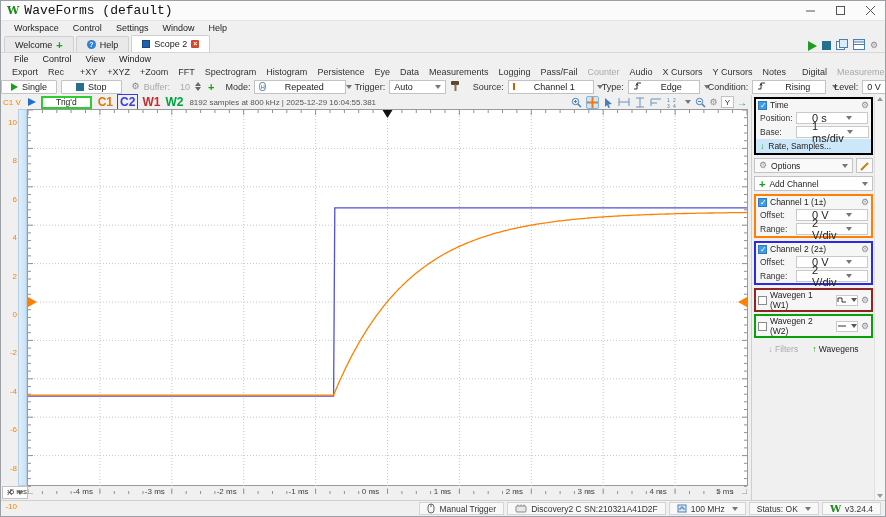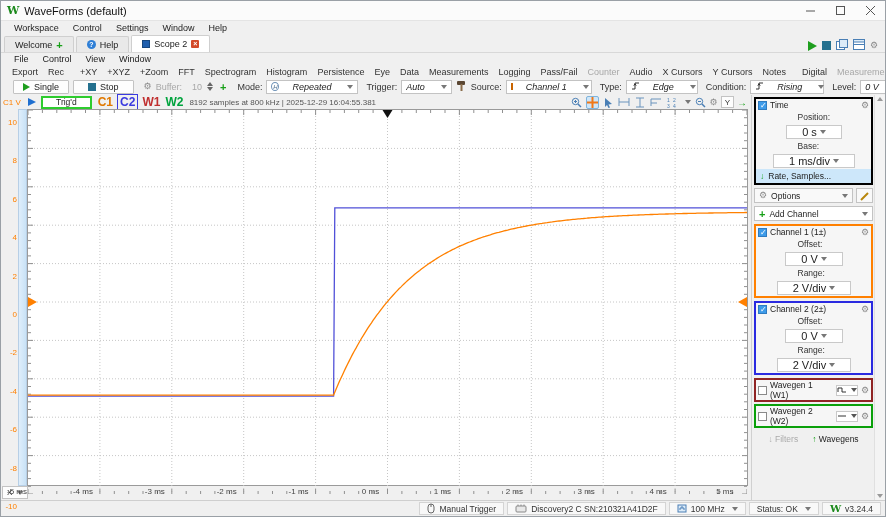--- a/index.html
+++ b/index.html
@@ -3,21 +3,21 @@
 <meta charset="utf-8">
 <style>
   html,body{margin:0;padding:0;background:#dcdcdc;}
   *{box-sizing:border-box;}
   .app{width:886px;height:517px;background:#f0f0f0;border:1px solid #9aa0a6;
        font-family:"Liberation Sans",sans-serif;font-size:9px;color:#222;
        display:flex;flex-direction:column;overflow:hidden;position:relative;}
   
   .titlebar{height:20px;background:#fbfbfb;display:flex;align-items:center;padding:0 0 0 6px;border-bottom:1px solid #e4e4e4;flex:0 0 auto;}
   .logo-w{color:#1d8a1d;font-weight:bold;font-size:11px;margin-right:5px;font-family:"DejaVu Serif",serif;}
-  .title-text{font-size:11px;color:#111;}
+  .title-text{font-size:13px;color:#111;font-family:Liberation Mono, monospace;}
   .win-btns{margin-left:auto;display:flex;height:20px;}
   .win-btn{width:30px;display:flex;align-items:center;justify-content:center;color:#555;}
   .win-btn svg{display:block;}
   
   .menubar{height:14px;display:flex;align-items:center;gap:0;padding:0 6px;flex:0 0 auto;}
   .menu-item{padding:0 7px;color:#222;}
   
   .tabrow{height:18px;display:flex;align-items:flex-end;padding:0 3px;flex:0 0 auto;border-bottom:1px solid #d8d8d8;}
   .tab{display:flex;align-items:center;gap:4px;height:16px;padding:0 10px;background:#e9e9e9;border:1px solid #cfcfcf;border-bottom:none;margin-right:2px;border-radius:2px 2px 0 0;}
   .tab.active{background:#ffffff;height:17px;}
@@ -27,24 +27,24 @@
   .close-glyph{width:8px;height:8px;background:#d34a2a;color:#fff;font-size:7px;line-height:8px;text-align:center;font-weight:bold;border-radius:1px;}
   .tab-right-icons{margin-left:auto;display:flex;align-items:center;gap:5px;padding-right:4px;}
   .tri-play{width:0;height:0;border-left:9px solid #1e9e1e;border-top:5px solid transparent;border-bottom:5px solid transparent;}
   .sq-stop{width:9px;height:9px;background:#24708e;}
   
   .toolbar{height:13px;display:flex;align-items:center;padding:0 6px;flex:0 0 auto;color:#333;}
   .tb-item{padding:0 5px;white-space:nowrap;}
   .tb-item.disabled{color:#a8a8a8;}
   .tb-sep{width:1px;height:9px;background:#c8c8c8;margin:0 3px;}
   
-  .controlrow{height:17px;display:flex;align-items:center;gap:4px;padding:0 12px;flex:0 0 auto;}
+  .controlrow{height:17px;display:flex;align-items:center;gap:4px;padding:0 0;flex:0 0 auto;}
   .btn{display:flex;align-items:center;gap:4px;background:#fdfdfd;border:1px solid #c3c3c3;height:14px;padding:0 9px;border-radius:1px;}
   .ctl-label{color:#333;margin-left:4px;white-space:nowrap;}
-  .dd{display:flex;align-items:center;gap:13px;background:#fff;border:1px solid #c3c3c3;height:14px;padding:0 4px;white-space:nowrap;font-style:italic;}
+  .dd{display:flex;align-items:center;gap:19px;background:#fff;border:1px solid #c3c3c3;height:14px;padding:0 4px;white-space:nowrap;}
   .dd .val{flex:1;}
   .chev{width:0;height:0;border-left:3px solid transparent;border-right:3px solid transparent;border-top:4px solid #777;margin-left:3px;}
   .spinner{display:flex;flex-direction:column;gap:1px;margin-left:1px;}
   .spin-up{width:0;height:0;border-left:3px solid transparent;border-right:3px solid transparent;border-bottom:4px solid #666;}
   .spin-dn{width:0;height:0;border-left:3px solid transparent;border-right:3px solid transparent;border-top:4px solid #666;}
   .disabled-text{color:#a8a8a8;}
   .swatch-c1{width:7px;height:7px;background:#ff8000;border:1px solid #c96400;}
   .circled-h{width:9px;height:9px;border-radius:50%;border:1px solid #6f93b8;color:#4a6c8f;font-size:6px;display:flex;align-items:center;justify-content:center;}
   
   .main{flex:1;display:flex;min-height:0;}
@@ -85,21 +85,21 @@
   .panel.orange{border-color:#ff8000;}
   .panel.blue{border-color:#2a2ae0;}
   .panel.darkred{border-color:#8f2424;}
   .panel.green{border-color:#0aa00a;}
   .panel-header{display:flex;align-items:center;gap:3px;padding:1px 2px;}
   .panel-title{flex:1;font-size:8.5px;}
   .checkbox{width:9px;height:9px;border:1px solid #8a8a8a;background:#fff;flex:0 0 auto;position:relative;}
   .checkbox.checked{background:#3d9be9;border-color:#2f7bc0;}
   .checkbox.checked::after{content:"✓";position:absolute;left:1px;top:-1px;color:#fff;font-size:8px;}
   .gear{color:#8a8a8a;font-size:9px;line-height:9px;}
-  .panel-row{display:flex;align-items:center;gap:3px;padding:1px 3px 1px 4px;flex-direction:column;}
+  .panel-row{display:flex;align-items:center;gap:3px;padding:1px 3px 1px 4px;}
   .panel-row .row-label{width:33px;color:#333;font-size:8.5px;flex:0 0 auto;}
   .row-dd{flex:1;display:flex;align-items:center;background:#fff;border:1px solid #c9c9c9;height:12px;padding:0 15px;font-size:11px;}
   .row-dd .val{flex:1;}
   .rate-row{display:flex;align-items:center;gap:4px;background:#cde7fa;padding:2px 4px;font-size:8.5px;color:#222;}
   .dn-arrow{color:#18a018;font-weight:bold;}
   .up-arrow{color:#18a018;font-weight:bold;}
   .gray-arrow{color:#aaa;font-weight:bold;}
   .sb-row{display:flex;align-items:center;gap:3px;margin-bottom:3px;}
   .options-btn{flex:1;display:flex;align-items:center;gap:4px;border:1px solid #c3c3c3;background:#f9f9f9;height:15px;padding:0 4px;}
   .options-btn .panel-title{font-size:8.5px;}
@@ -236,21 +236,21 @@
     </div>
     <span class="ctl-label">Trigger:</span>
     <div class="dd" style="width:74px;">
       <span class="val">Auto</span>
       <span class="chev"></span>
     </div>
     <span><svg width="11" height="12">
           <rect x="1" y="1" width="8" height="4" rx="1" fill="#5a4632"></rect>
           <rect x="4.5" y="4" width="2" height="7" fill="#8a6d4a"></rect>
         </svg></span>
-    <span class="ctl-label" style="margin-left:0;">Source:</span>
+    <span class="ctl-label" style="margin-left:8px;">Source:</span>
     <div class="dd" style="width:86px;">
       <span class="swatch-c1"></span>
       <span class="val">Channel 1</span>
       <span class="chev"></span>
     </div>
     <span class="ctl-label">Type:</span>
     <div class="dd" style="width:72px;">
       <span><svg width="9" height="10">
             <path d="M1,8 L4,8 L4,2 L8,2" fill="none" stroke="#333"></path>
             <path d="M2.8,4.6 L4,2.8 L5.2,4.6" fill="none" stroke="#333"></path>

